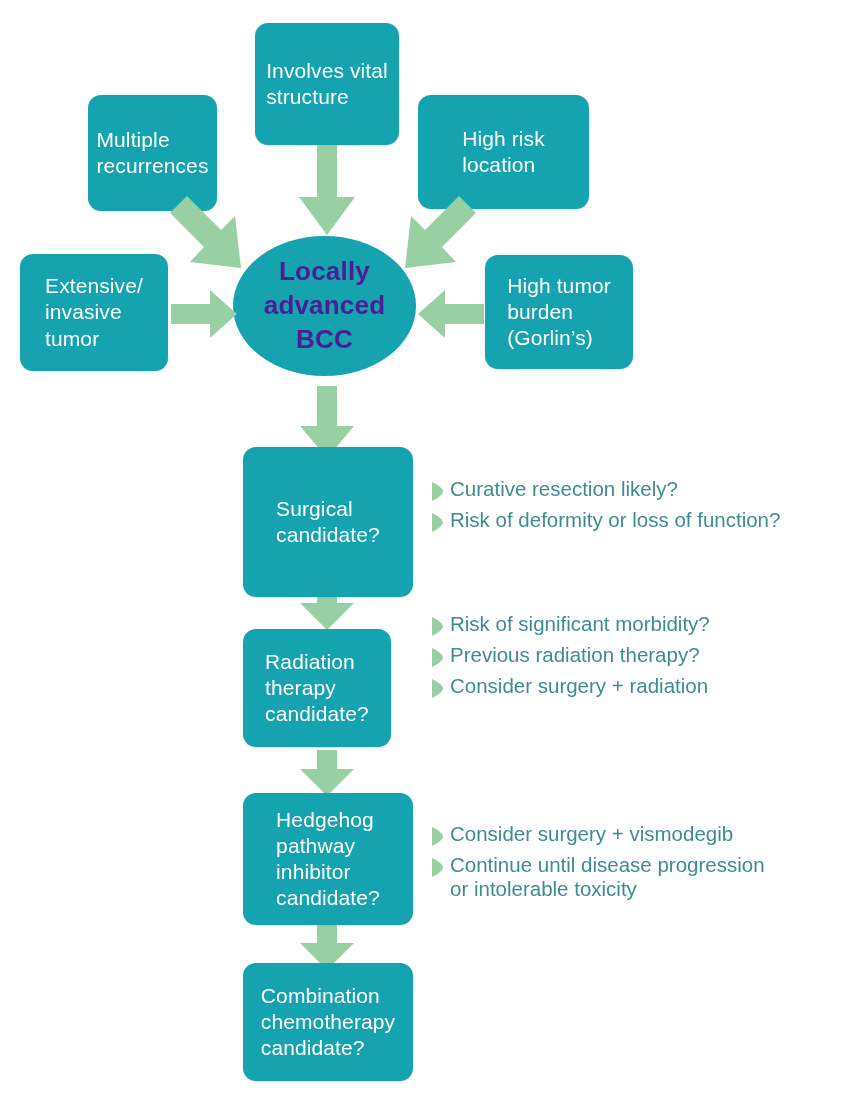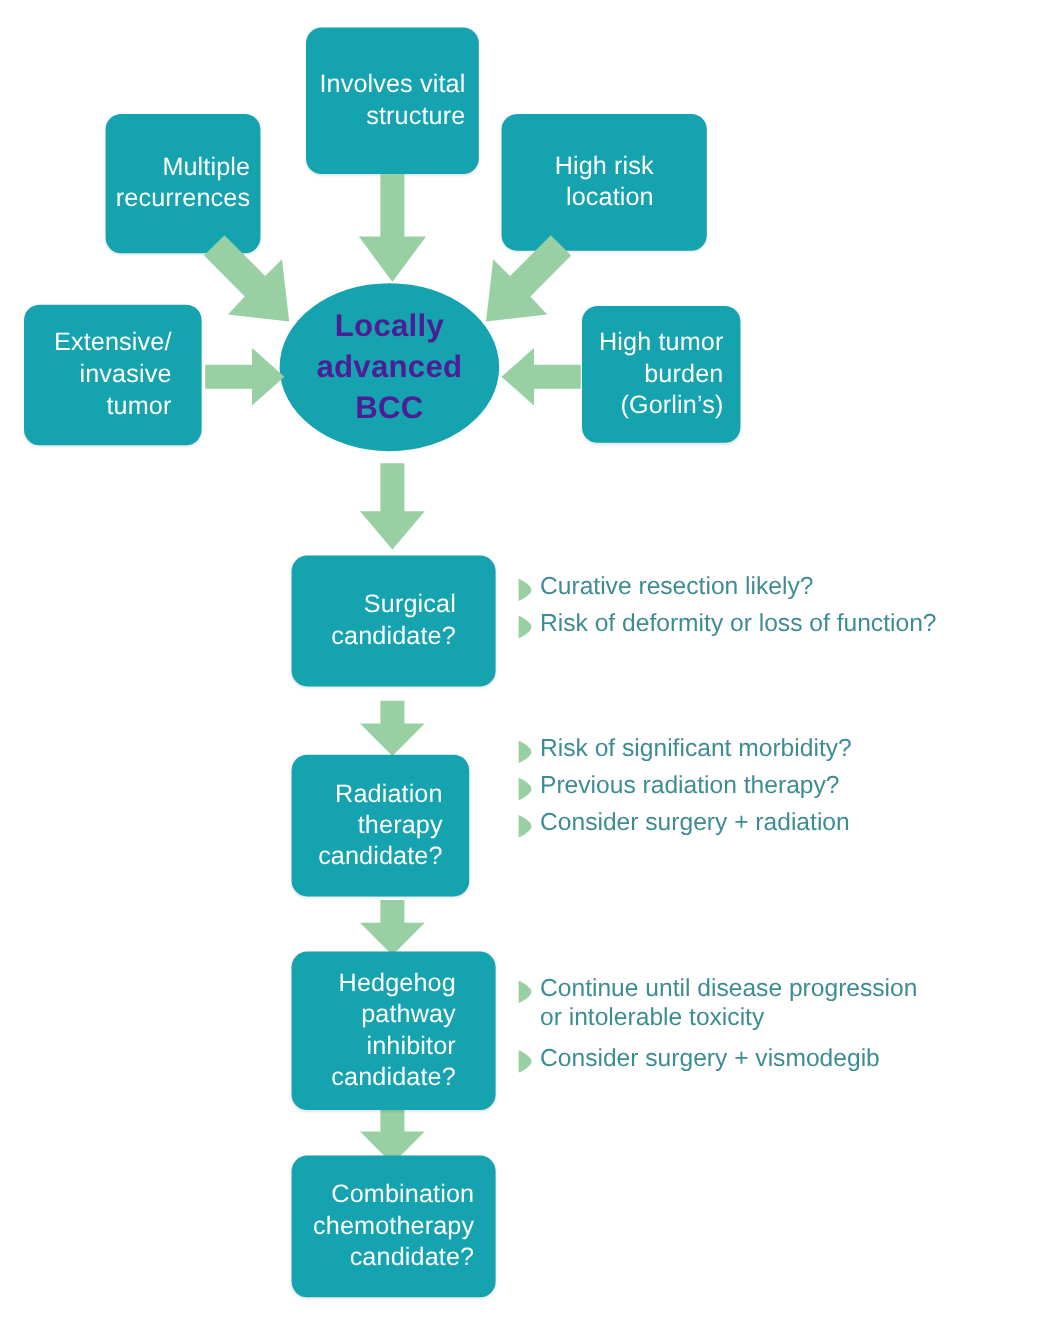--- a/index.html
+++ b/index.html
@@ -22,21 +22,21 @@
 
   
   .node {
     position: absolute;
     background: #15a3af;
     border-radius: 13px;
     color: #ffffff;
     display: flex;
     align-items: center;
     justify-content: center;
-    text-align: right;
+    text-align: left;
     font-size: 21px;
     line-height: 1.24;
     font-weight: 400;
     letter-spacing: 0.1px;
     box-sizing: border-box;
     padding: 4px 8px;
     box-shadow: 0 1px 2px rgba(0,0,0,0.10);
   }
   .node .txt { white-space: pre-line; display: block; }
 
@@ -108,21 +108,21 @@
     <span class="txt">High risk
 location</span>
   </div>
 
   <div class="node" style="left:20px; top:254px; width:148px; height:117px;">
     <span class="txt">Extensive/
 invasive
 tumor</span>
   </div>
 
-  <div class="node" style="left:485px; top:255px; width:132px; height:114px;">
+  <div class="node" style="left:485px; top:255px; width:148px; height:114px;">
     <span class="txt">High tumor
 burden
 (Gorlin’s)</span>
   </div>
 
   <div class="ellipse" style="left:233px; top:236px; width:183px; height:140px;">
     <span class="txt">Locally
 advanced
 BCC</span>
   </div>
@@ -174,21 +174,21 @@
       <polygon fill="#98d0a4" points="17,0 37,0 37,19 54,19 27,46 0,19 17,19"></polygon>
     </svg>
   </div>
 
   <div class="arrow" style="left:300px; top:924px; width:54px; height:46px;">
     <svg width="54" height="46" viewBox="0 0 54 46">
       <polygon fill="#98d0a4" points="17,0 37,0 37,19 54,19 27,46 0,19 17,19"></polygon>
     </svg>
   </div>
 
-  <div class="node" style="left:243px; top:463px; width:170px; height:109px;">
+  <div class="node" style="left:243px; top:447px; width:170px; height:150px;">
     <span class="txt">Surgical
 candidate?</span>
   </div>
 
   <div class="node" style="left:243px; top:629px; width:148px; height:118px;">
     <span class="txt">Radiation
 therapy
 candidate?</span>
   </div>
 
@@ -245,33 +245,33 @@
       <span class="bullet-mark">
         <svg width="11" height="19" viewBox="0 0 11 19">
           <path fill="#98d0a4" d="M0 0 C7 3 11 7 11 9.5 C11 12 7 16 0 19 Z"></path>
         </svg>
       </span>
       <span class="bullet-text">Consider surgery + radiation</span>
     </div>
   </div>
 
   <div class="bullets" style="left:432px; top:812px; width:420px;">
+    <div class="bullet-row" style="margin-top:10px;">
+      <span class="bullet-mark">
+        <svg width="11" height="19" viewBox="0 0 11 19">
+          <path fill="#98d0a4" d="M0 0 C7 3 11 7 11 9.5 C11 12 7 16 0 19 Z"></path>
+        </svg>
+      </span>
+      <span class="bullet-text">Consider surgery + vismodegib</span>
+    </div>
     <div class="bullet-row">
       <span class="bullet-mark">
         <svg width="11" height="19" viewBox="0 0 11 19">
           <path fill="#98d0a4" d="M0 0 C7 3 11 7 11 9.5 C11 12 7 16 0 19 Z"></path>
         </svg>
       </span>
       <span class="bullet-text">Continue until disease progression
 or intolerable toxicity</span>
     </div>
-    <div class="bullet-row" style="margin-top:10px;">
-      <span class="bullet-mark">
-        <svg width="11" height="19" viewBox="0 0 11 19">
-          <path fill="#98d0a4" d="M0 0 C7 3 11 7 11 9.5 C11 12 7 16 0 19 Z"></path>
-        </svg>
-      </span>
-      <span class="bullet-text">Consider surgery + vismodegib</span>
-    </div>
   </div>
 
 
 </div>
 
 </body></html>

